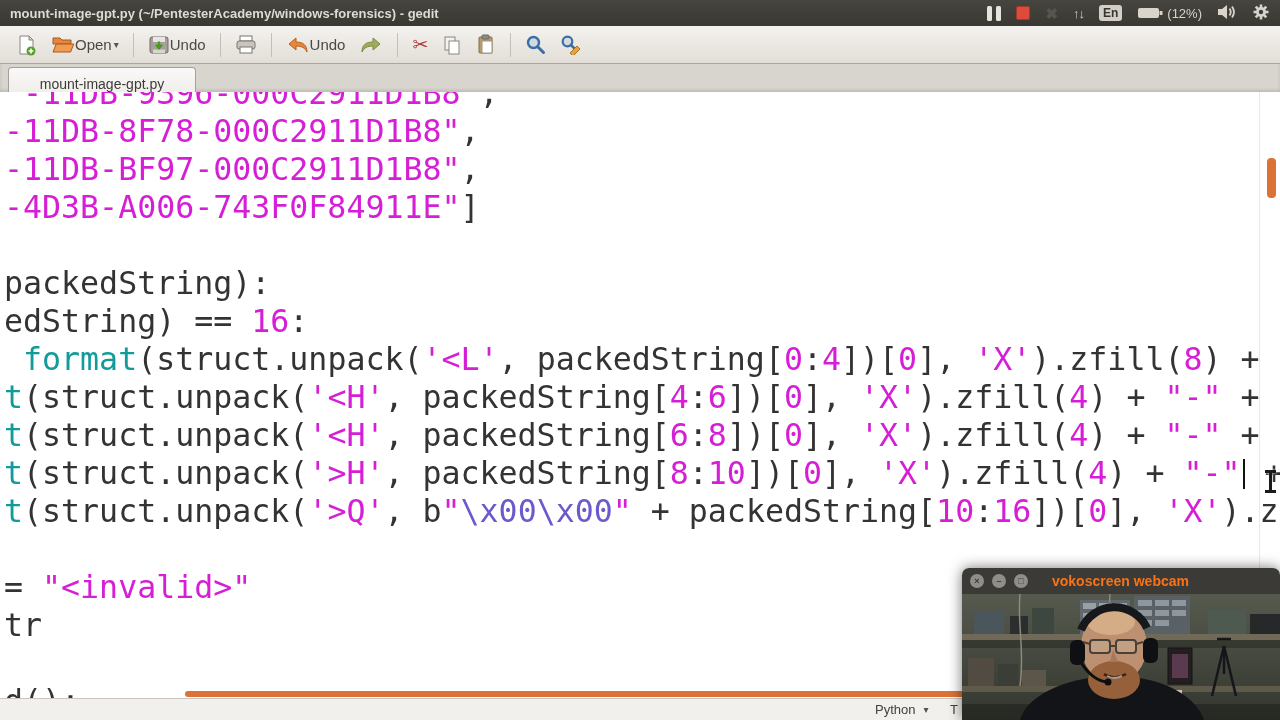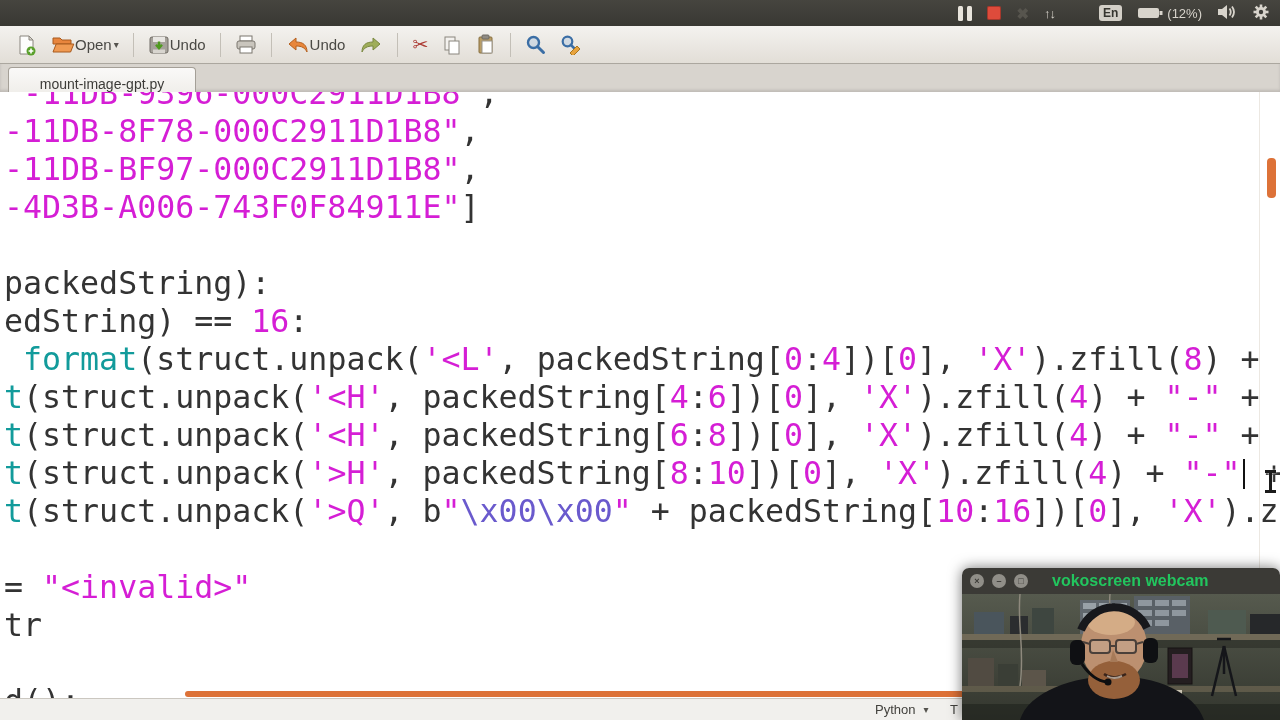--- a/index.html
+++ b/index.html
@@ -9,21 +9,21 @@
   
   .titlebar { position:absolute; top:0; left:0; width:1280px; height:26px;
     background:linear-gradient(#46453F,#393833); color:#DFDBD2;
     display:flex; align-items:center; padding:0 10px; font-size:13px; font-weight:bold; }
   .tray { margin-left:auto; display:flex; align-items:center; gap:15px; }
   .pause-bars { display:flex; gap:4px; }
   .pause-bars i { display:block; width:5px; height:15px; background:#E8E4DC; border-radius:1.5px; }
   .stop-sq { display:block; width:14px; height:14px; border-radius:2px; background:var(--stop_red); box-shadow:inset 0 0 0 1px rgba(0,0,0,.25); }
   .tray-x { color:#57554E; font-size:15px; font-weight:bold; line-height:1; }
   .net-arrows { color:#D8D4CC; font-size:13px; font-weight:bold; letter-spacing:-1px; }
-  .kb-badge { background:#D3CFC7; color:#36352F; border-radius:3px; padding:1px 4px; font-size:12px; font-weight:bold;margin-left:29px; }
+  .kb-badge { background:#D3CFC7; color:#36352F; border-radius:3px; padding:1px 4px; font-size:12px; font-weight:bold; }
   .batt-wrap { display:flex; align-items:center; gap:4px; font-weight:normal; color:#D8D4CC; }
 
   
   .toolbar { position:absolute; top:26px; left:0; width:1280px; height:38px;
     background:linear-gradient(#F4F2EF,#E2DED7); border-bottom:1px solid #ABA79F;
     display:flex; align-items:center; padding:0 8px; }
   .tbtn { display:flex; align-items:center; padding:3px 7px; border-radius:3px;
     color:#4A4945; font-size:15px; }
   .tsep { width:1px; height:24px; background:#C3BFB7; margin:0 7px; flex:0 0 auto; }
   .glyph-cut { font-size:19px; color:#AC3B34; }
@@ -68,29 +68,30 @@
   .ibeam .v { left:5px; top:0; width:3px; height:23px; }
   .ibeam .t { left:1px; top:0; width:11px; height:3px; }
   .ibeam .b { left:1px; bottom:0; width:11px; height:3px; }
 
   
   .webcam { position:absolute; left:962px; top:568px; width:318px; height:152px;
     border-radius:7px 7px 0 0; overflow:hidden; box-shadow:0 0 14px rgba(0,0,0,.55); }
   .webcam-titlebar { height:26px; background:#3B3A36; display:flex; align-items:center; padding:0 8px; }
   .wbtn { width:14px; height:14px; border-radius:50%; background:#908E88; color:#3B3A36;
     font-size:9px; line-height:14px; text-align:center; font-weight:bold; margin-right:8px; }
-  .webcam-title { color:#22c55e; font-size:16px; font-weight:bold; margin-left:16px; }
+  .webcam-title { color:#f97316; font-size:14px; font-weight:bold; margin-left:16px; }
   .webcam-video { display:block; width:318px; height:126px; }
 </style>
 </head>
 <body>
 
 <div id="screen">
 
   <div class="titlebar">
+    <span>mount-image-gpt.py (~/PentesterAcademy/windows-forensics) - gedit</span>
     <div class="tray">
       <span class="pause-bars">
           <i></i>
           <i></i>
         </span>
       <span class="stop-sq"></span>
       <span class="tray-x">✖</span>
       <span class="net-arrows"><span>↑</span><span>↓</span></span>
       <span class="kb-badge">En</span>
       <span class="batt-wrap">

